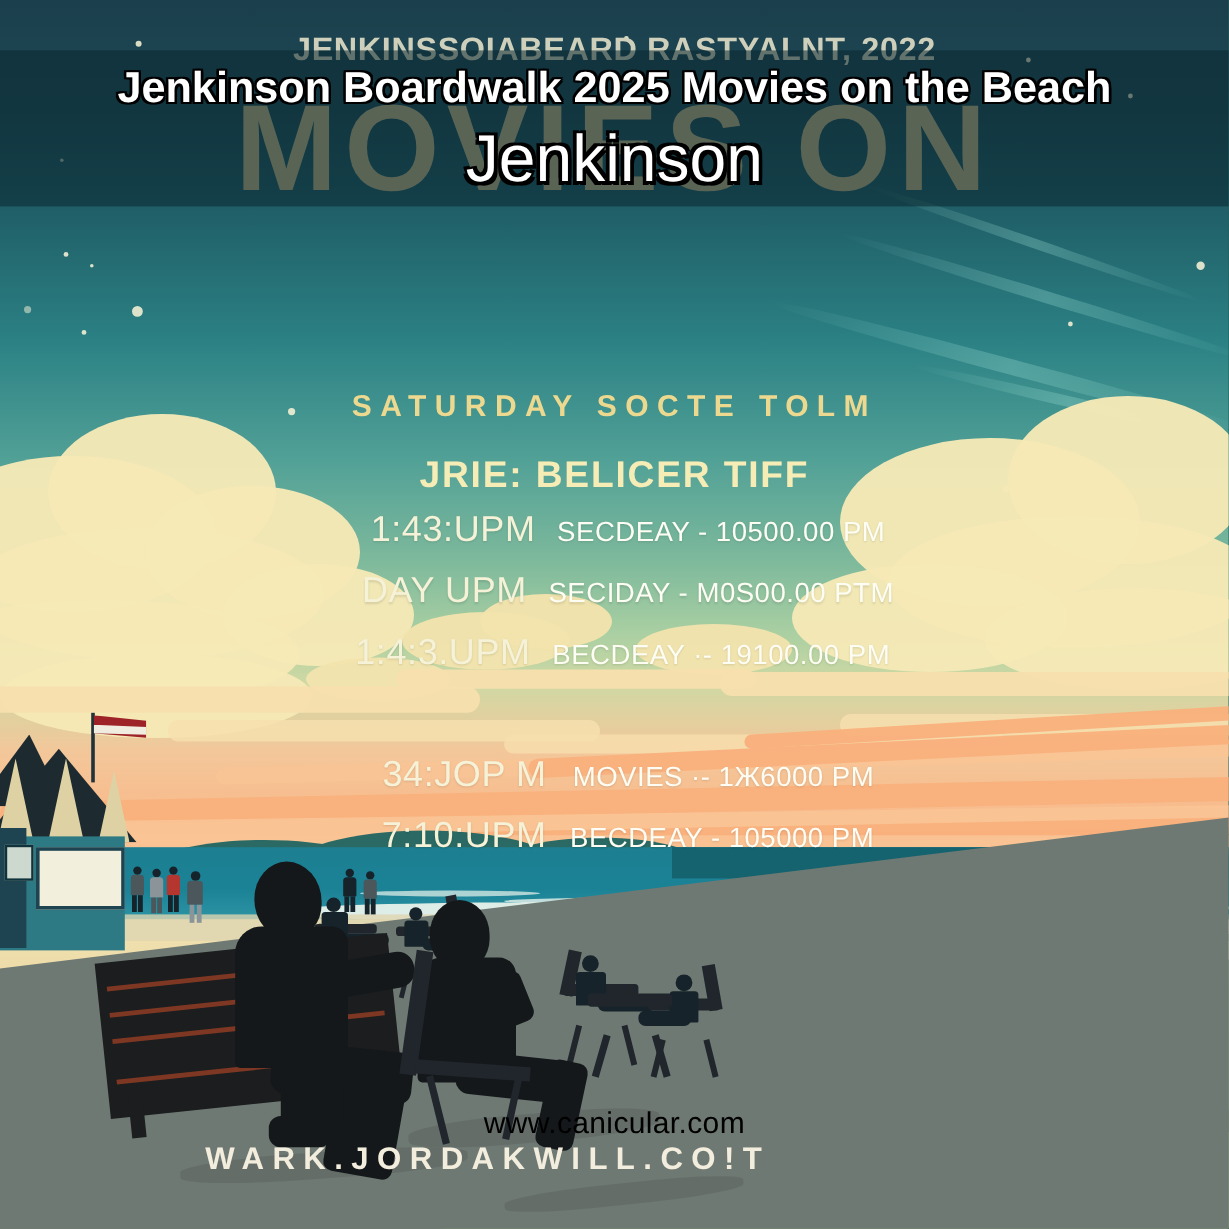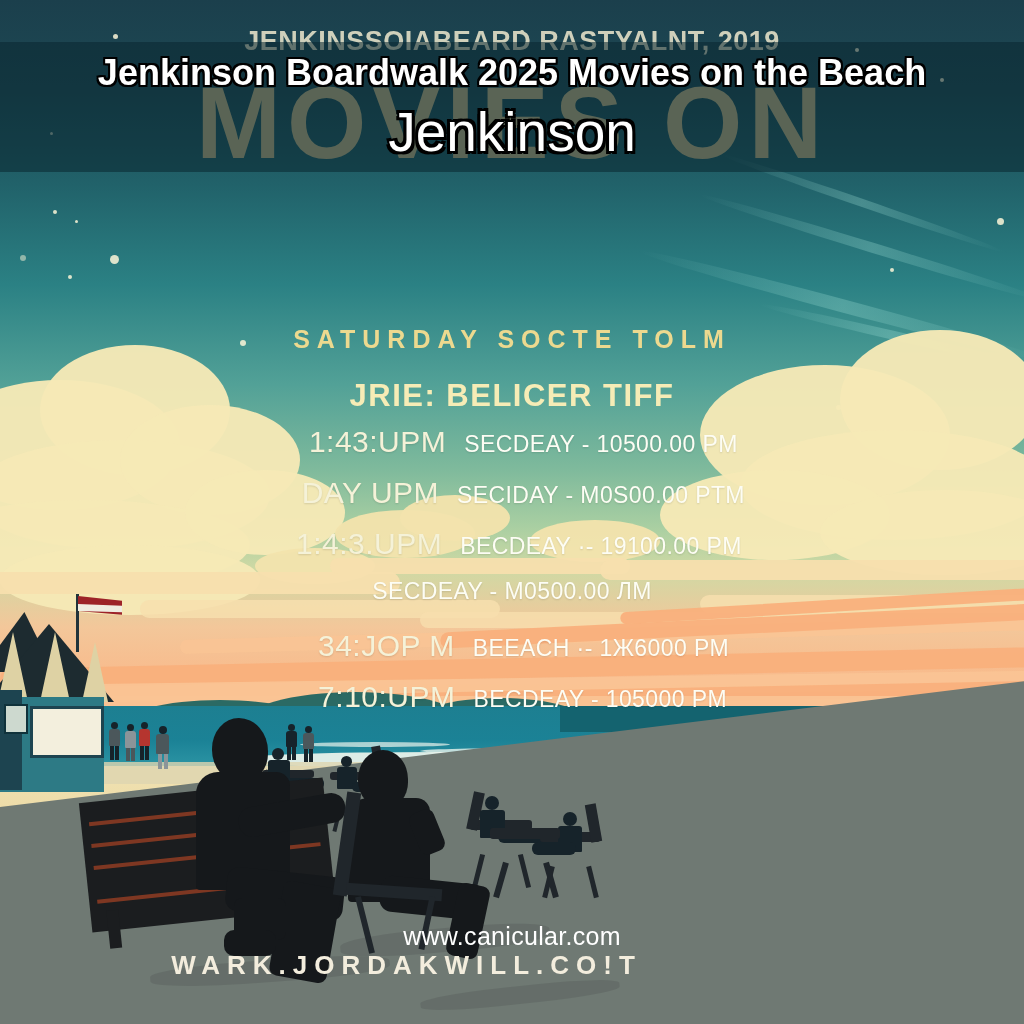--- a/index.html
+++ b/index.html
@@ -300,31 +300,31 @@
     min-width:160px;
     text-align:right;
     text-shadow: 0 1px 2px rgba(0,0,0,.12);
   }
   .sdesc {
     color:#fdfdf4;
     font-size:23px;
     font-weight:400;
     letter-spacing:0.4px;
     min-width:255px;
-    text-align:left;
+    text-align:right;
     text-shadow: 0 1px 2px rgba(0,0,0,.12);
   }
 
   
   .url-orange {
     position:absolute;
     left:0; top:922px; width:1024px;
     text-align:center;
     font-size:25px;
-    color:#ffffff;
+    color:#000000;
     letter-spacing:0.3px;
   }
   .url-cream {
     position:absolute;
     left:0; top:950px; width:813px;
     text-align:center;
     font-size:26px;
     font-weight:700;
     letter-spacing:7px;
     color:#f3eddd;
@@ -685,44 +685,43 @@
   <div style="position:absolute;left:346px;top:886px;width:96px;height:12px;background:#20262b;transform:rotate(4deg);"></div>
   <div style="position:absolute;left:362px;top:896px;width:6px;height:58px;background:#20262b;transform:rotate(-14deg);"></div>
   <div style="position:absolute;left:424px;top:896px;width:6px;height:54px;background:#20262b;transform:rotate(12deg);"></div>
 
   <div style="position:absolute;left:490px;top:828px;">
     <div class="chair" style="left:0;top:0;width:70px;height:11px;border-radius:3px;"></div>
     <div class="chair-leg" style="left:8px;top:34px;height:36px;width:6px;transform:rotate(16deg);"></div>
     <div class="chair-leg" style="left:58px;top:34px;height:36px;width:6px;transform:rotate(-16deg);"></div>
   </div>
 
-  <div class="poster-title-top">JENKINSSOIABEARD RASTYALNT, 2019</div>
+  <div class="poster-title-top">JENKINSSOIABEARD RASTYALNT, 2022</div>
   <div class="movies-on">MOVIES ON</div>
   <div class="saturday-line">SATURDAY SOCTE TOLM</div>
   <div class="feature-line">JRIE: BELICER TIFF</div>
 
   <div class="schedule">
     <div class="srow">
       <span class="stime">1:43:UPM</span>
       <span class="sdesc">SECDEAY - 10500.00 PM</span>
     </div>
     <div class="srow">
       <span class="stime">DAY UPM</span>
       <span class="sdesc">SECIDAY - M0S00.00 PTM</span>
     </div>
     <div class="srow">
       <span class="stime">1:4:3.UPM</span>
       <span class="sdesc">BECDEAY ·- 19100.00 PM</span>
     </div>
     <div class="srow">
-      <span class="sdesc">SECDEAY - M0500.00 ЛM</span>
     </div>
     <div class="srow">
       <span class="stime">34:JOP M</span>
-      <span class="sdesc">BEEACH ·- 1Ж6000 PM</span>
+      <span class="sdesc">MOVIES ·- 1Ж6000 PM</span>
     </div>
     <div class="srow last">
       <span class="stime">7:10:UPM</span>
       <span class="sdesc">BECDEAY - 105000 PM</span>
     </div>
   </div>
 
   <div class="url-orange">www.canicular.com</div>
   <div class="url-cream">WARK.JORDAKWILL.CO!T</div>
 

